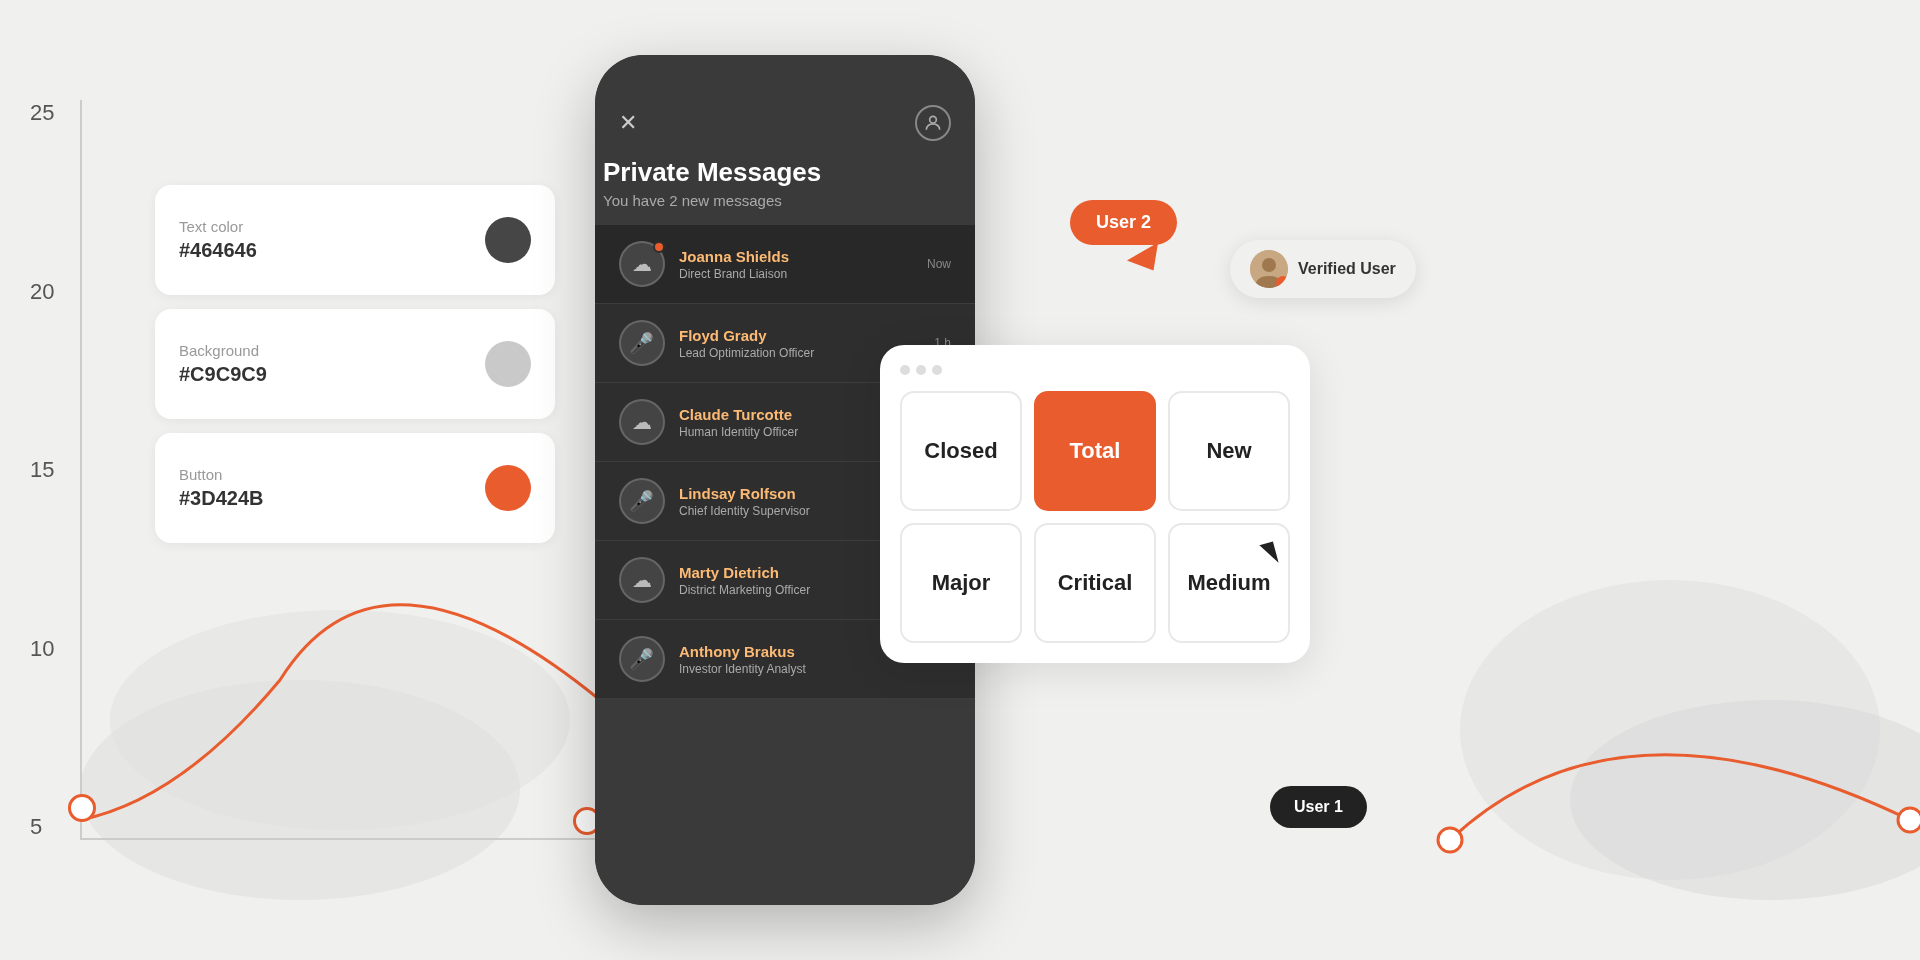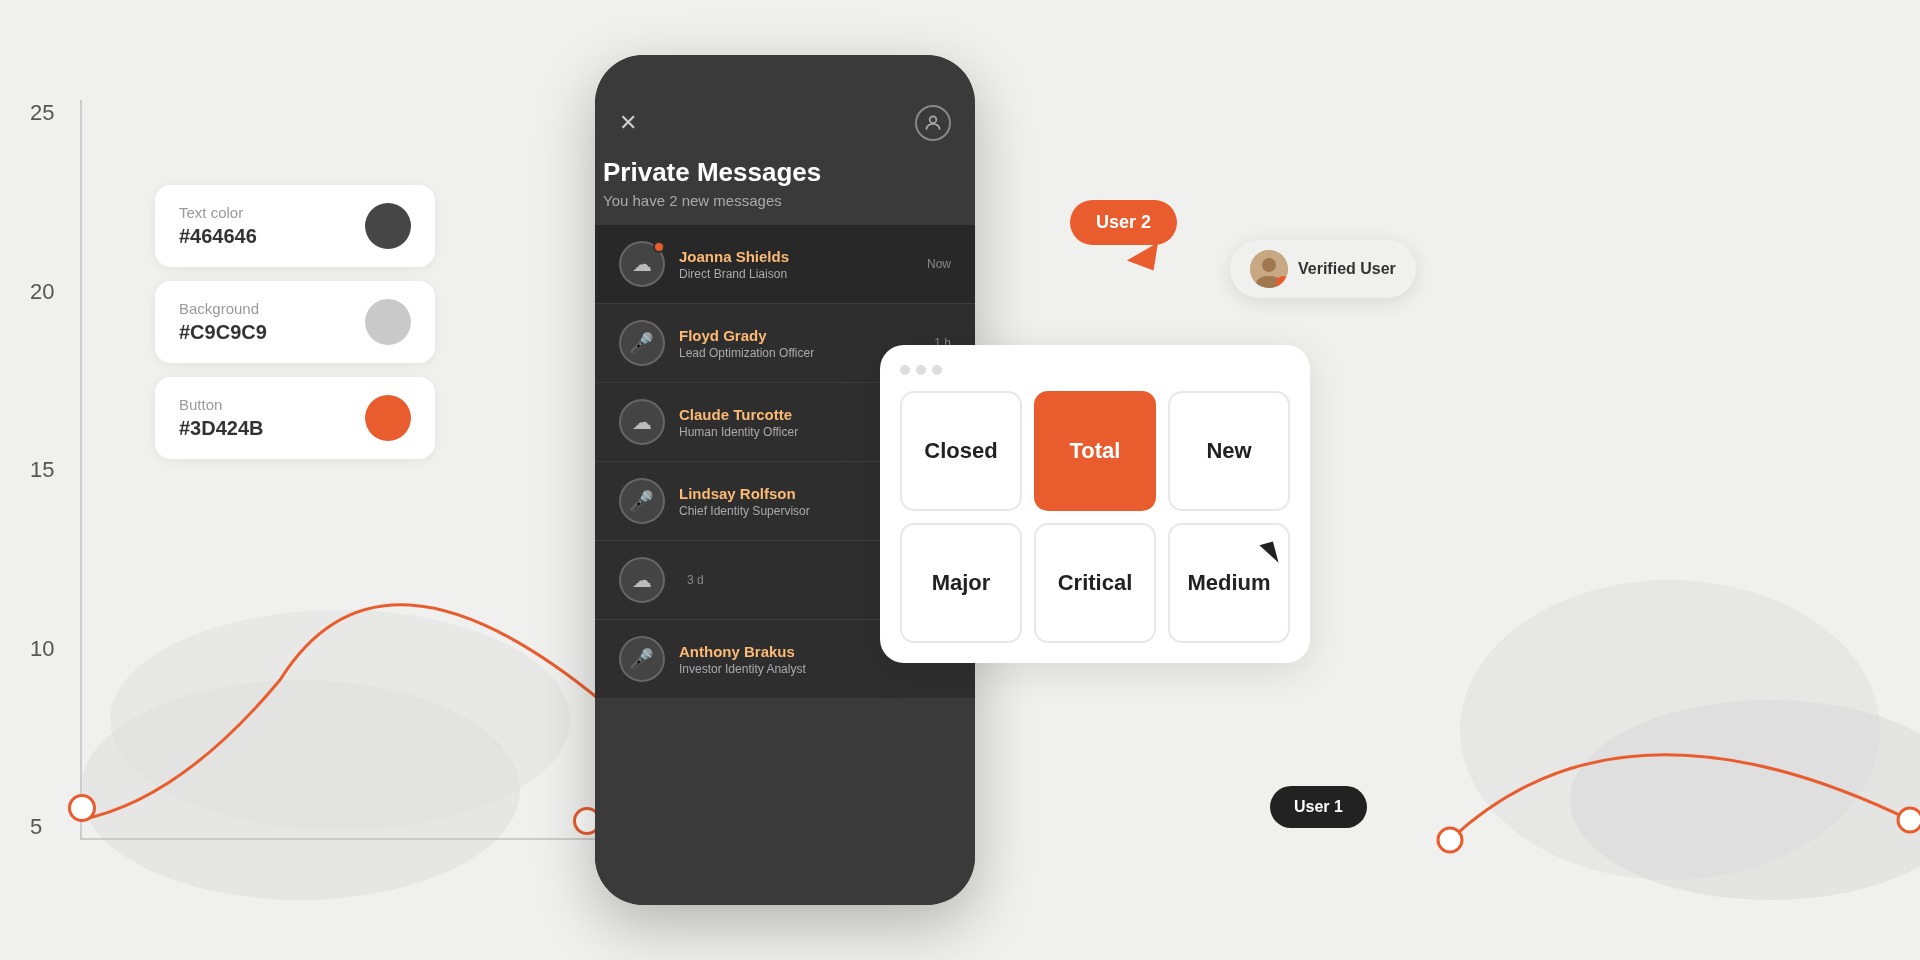--- a/index.html
+++ b/index.html
@@ -92,23 +92,23 @@
 
     
     .color-cards {
       position: absolute;
       left: 155px;
       top: 185px;
     }
     .color-card {
       background: white;
       border-radius: 16px;
-      padding: 18px 24px;
+      padding: 32px 24px;
       margin-bottom: 14px;
-      width: 280px;
+      width: 400px;
       display: flex;
       align-items: center;
       justify-content: space-between;
       box-shadow: 0 2px 12px rgba(0,0,0,0.06);
     }
     .color-card-text .label {
       font-size: 15px;
       color: #999;
       margin-bottom: 4px;
     }
@@ -507,20 +507,24 @@
         <div class="msg-content">
           <div class="msg-name">Lindsay Rolfson</div>
           <div class="msg-role">Chief Identity Supervisor</div>
         </div>
         <div class="msg-time">2 d</div>
       </div>
       <div class="msg-item">
         <div class="msg-avatar">
           <span class="icon-inner">☁</span>
         </div>
+        <div class="msg-content">
+          <div class="msg-name">Marty Dietrich</div>
+          <div class="msg-role">District Marketing Officer</div>
+        </div>
         <div class="msg-time">3 d</div>
       </div>
       <div class="msg-item">
         <div class="msg-avatar">
           <span class="icon-inner">🎤</span>
         </div>
         <div class="msg-content">
           <div class="msg-name">Anthony Brakus</div>
           <div class="msg-role">Investor Identity Analyst</div>
         </div>

